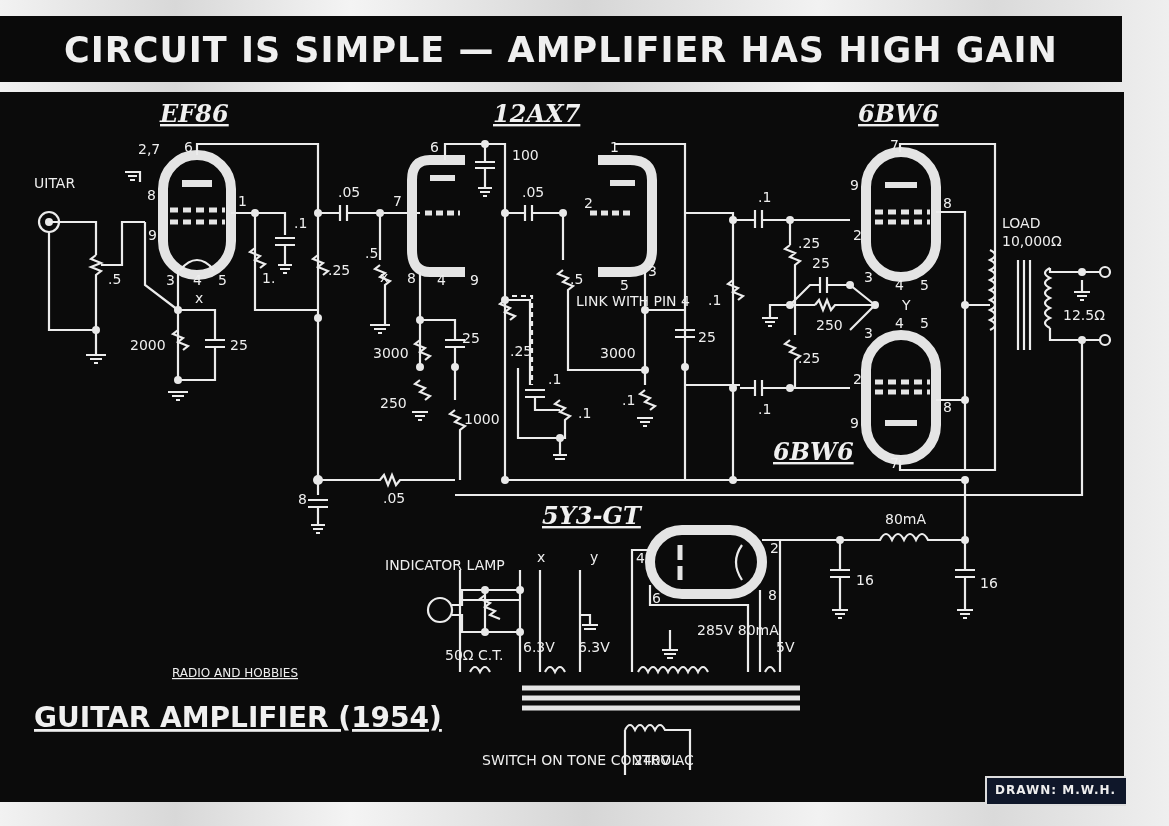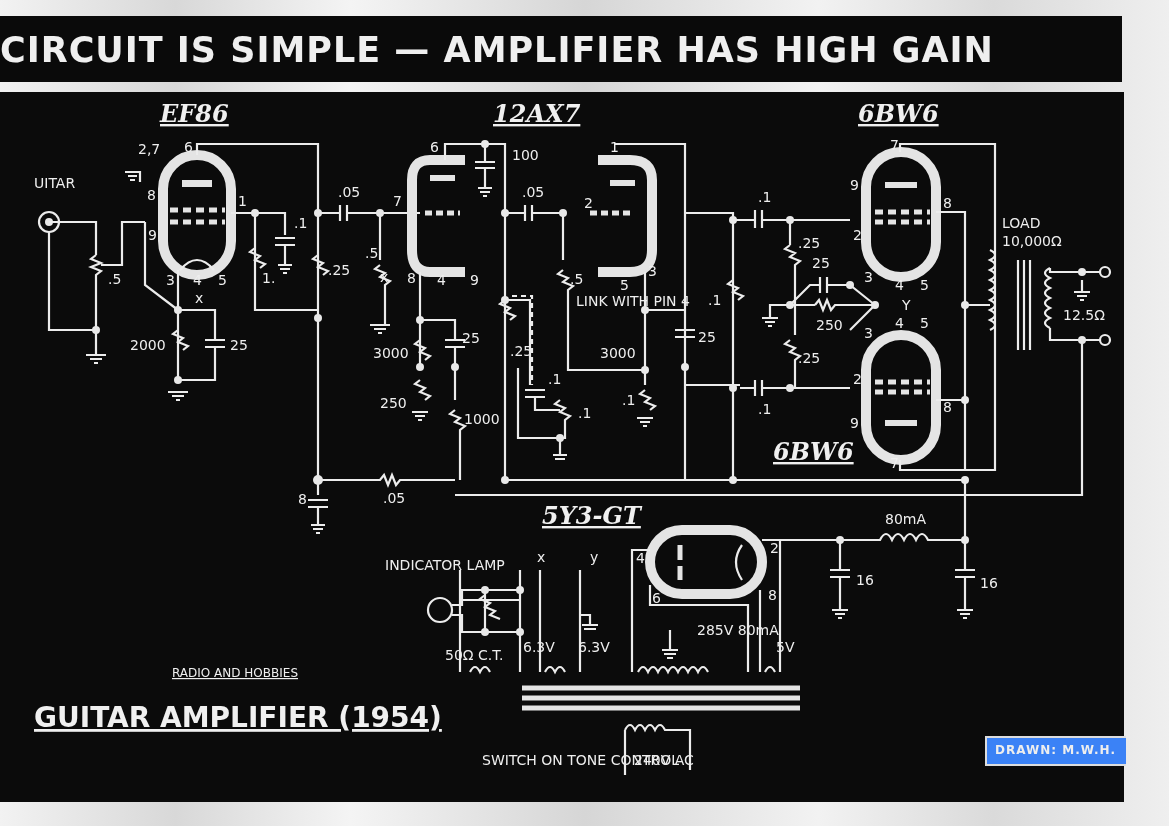--- a/index.html
+++ b/index.html
@@ -1,33 +1,33 @@
 <!DOCTYPE html>
 <html><head>
 <meta charset="utf-8">
 <style>
   html, body { margin:0; padding:0; }
   body { width:1169px; height:826px; background:#e9e9e9; position:relative; overflow:hidden;
          font-family:"Liberation Sans", sans-serif; }
   .paper { position:absolute; left:0; top:0; width:1169px; height:826px;
            background:linear-gradient(90deg,#f2f2f2,#d8d8d8 15%,#f4f4f4 30%,#d6d6d6 50%,#f2f2f2 70%,#dadada 85%,#efefef); }
   .banner { position:absolute; left:0; top:16px; width:1122px; height:66px; background:#0a0a0a; }
-  .banner-text { position:absolute; left:0; width:1122px; top:14px; text-align:left; color:#efefef;
+  .banner-text { position:absolute; left:0; width:1122px; top:14px; text-align:center; color:#efefef;
                  font-family:"DejaVu Sans", sans-serif; font-weight:bold; font-size:35px; letter-spacing:1px; }
   .board { position:absolute; left:0; top:92px; width:1124px; height:710px; background:#0b0b0b; }
   svg#schematic { position:absolute; left:0; top:0; width:1169px; height:826px; }
   .w { stroke:#ececec; stroke-width:2.2; fill:none; }
   .tube { stroke:#e4e4e4; stroke-width:10; fill:none; }
   .el { stroke:#e4e4e4; stroke-width:5; fill:none; }
   .dot { fill:#e8e8e8; }
   .lbl { fill:#eeeeee; font-family:"DejaVu Sans", sans-serif; font-size:14px; }
   .tubename { fill:#f0f0f0; font-family:"DejaVu Serif", serif; font-style:italic; font-weight:bold; font-size:24px; text-decoration:underline; }
   .big { fill:#f0f0f0; font-family:"DejaVu Sans", sans-serif; font-weight:bold; font-size:28px; text-decoration:underline; }
   .small { fill:#f0f0f0; font-family:"DejaVu Sans", sans-serif; font-size:12px; text-decoration:underline; }
-  .drawn-box { position:absolute; left:985px; top:736px; width:139px; height:26px; border:2px solid #ddd; border-right:none; background:#3b82f6; }
+  .drawn-box { position:absolute; left:985px; top:776px; width:139px; height:26px; border:2px solid #ddd; border-right:none; background:#0f172a; }
   .drawn-text { position:absolute; left:8px; top:5px; color:#eee; font-family:"DejaVu Sans", sans-serif; font-weight:bold; font-size:12px; letter-spacing:1px; }
 </style>
 </head>
 <body>
 
 <div class="paper"></div>
 <div class="banner">
   <div class="banner-text">CIRCUIT IS SIMPLE — AMPLIFIER HAS HIGH GAIN</div>
 </div>
 <div class="board"></div>

